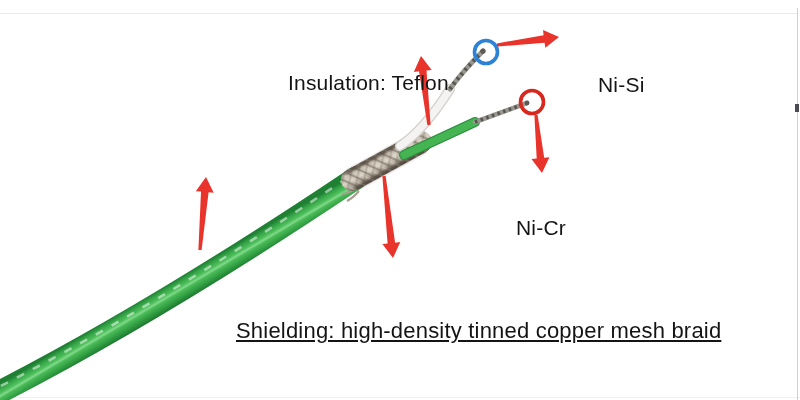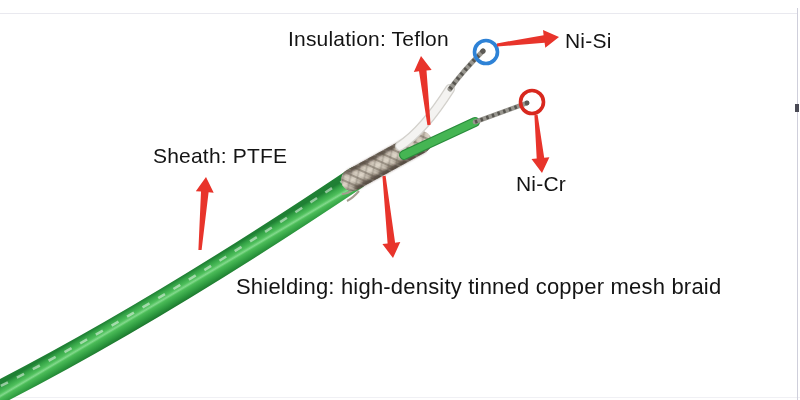--- a/index.html
+++ b/index.html
@@ -2,23 +2,23 @@
 <html style="--background: #ffffff; --label-text: #141414; --arrow-red: #e8342b; --circle-blue: #2e82d6; --circle-red: #d8281e; --cable-green: #3fb351; --braid-silver: #b3a99c; --wire-white: #f4f3f1; --conductor-gray: #98968f;"><head>
 <meta charset="utf-8">
 <style>
   html,body{margin:0;padding:0;background:#fff;}
   .stage{
     position:relative;width:800px;height:400px;background:var(--background,#fff);
     overflow:hidden;font-family:"Liberation Sans",sans-serif;
   }
   .label{
     position:absolute;color:var(--label-text,#141414);white-space:nowrap;
-    font-size:21px;letter-spacing:0.2px;line-height:1.15;
+    font-size:21px;letter-spacing:0.2px;line-height:1.15;margin-top:44px;
   }
-  .label.big{font-size:22px;}
+  .label.big{font-size:22px;text-decoration:underline;}
   .artifact{position:absolute;}
   .top-line{left:0;top:13px;width:798px;height:1px;background:#e9e9ef;}
   .right-line{left:797px;top:8px;width:1px;height:392px;background:#cfcfdb;}
   .right-tick{left:795px;top:104px;width:4px;height:8px;background:#4b4b55;}
   .bottom-line{left:0;top:397px;width:800px;height:1px;background:#f0f0f4;}
   svg{position:absolute;left:0;top:0;}
 </style>
 </head>
 <body>
 
@@ -104,17 +104,16 @@
     <g id="arrows">
         <polygon points="430.6,124.8 426.5,70.5 431.7,69.9 421.0,56.0 413.8,71.9 419.0,71.3 427.4,125.2" style="fill:var(--arrow-red)"></polygon>
         <polygon points="497.2,46.6 544.6,42.7 545.3,47.8 559.0,37.0 543.0,30.0 543.6,35.2 496.8,43.4" style="fill:var(--arrow-red)"></polygon>
         <polygon points="201.6,250.1 208.6,192.3 213.7,192.7 206.0,177.0 195.8,191.2 201.0,191.6 198.4,249.9" style="fill:var(--arrow-red)"></polygon>
         <polygon points="382.4,176.2 387.6,243.5 382.4,244.1 393.0,258.0 400.3,242.1 395.1,242.7 385.6,175.8" style="fill:var(--arrow-red)"></polygon>
         <polygon points="534.4,115.2 536.7,158.5 531.5,159.0 542.0,173.0 549.4,157.2 544.2,157.7 537.6,114.8" style="fill:var(--arrow-red)"></polygon>
       </g>
   </svg>
 
   <div class="label" style="left:288px;top:27px">Insulation: Teflon</div>
-  <div class="label" style="left:565px;top:29px">Ni-Si</div>
-  <div class="label" style="left:153px;top:144px">Sheath: PTFE</div>
+  <div class="label" style="left:598px;top:29px">Ni-Si</div>
   <div class="label" style="left:516px;top:172px">Ni-Cr</div>
   <div class="label big" style="left:236px;top:274px">Shielding: high-density tinned copper mesh braid</div>
 </div>
 
 </body></html>

